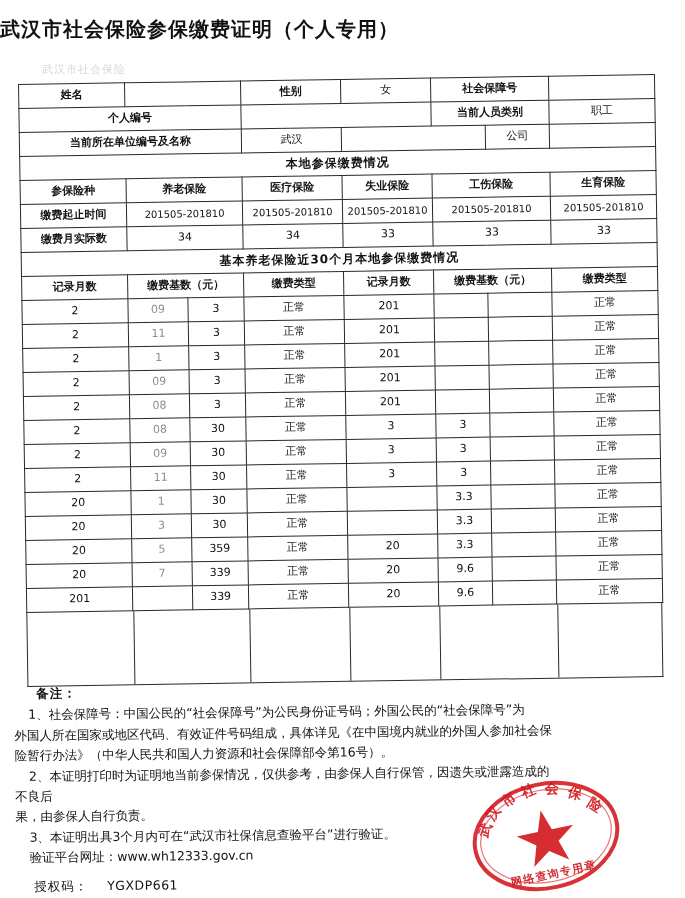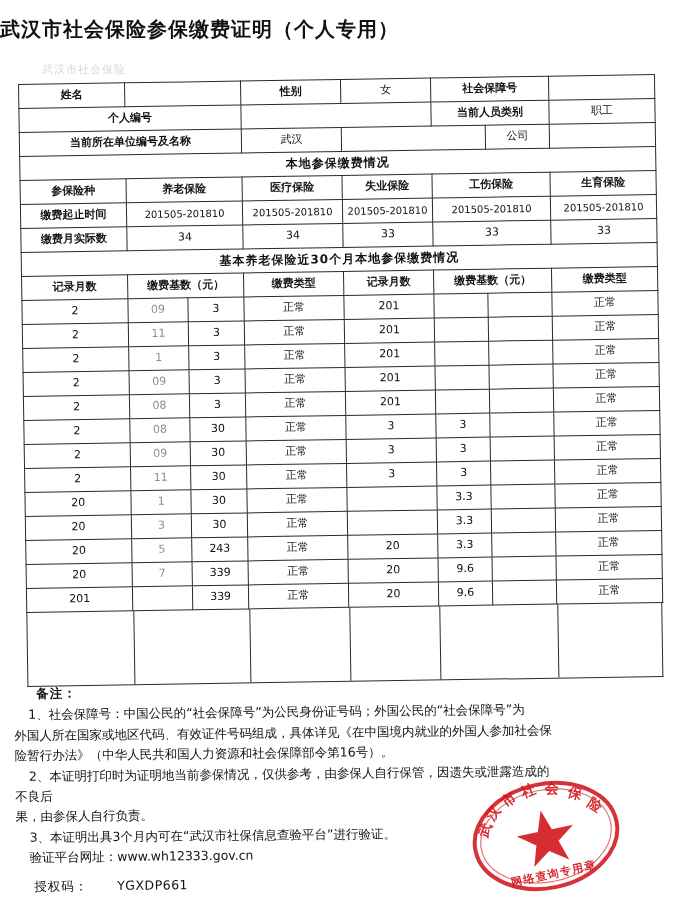--- a/index.html
+++ b/index.html
@@ -111,21 +111,21 @@
     text-indent: 0;
   }
   .notes p.ind { margin-left: 14px; }
   .notes p.hang { margin-left: 0px; }
   .auth {
     margin-left: 18px;
     margin-top: 10px;
     letter-spacing: 1px;
   }
   .auth .code {
-    margin-left: 24px;
+    margin-left: 14px;
     letter-spacing: 0.5px;
   }
   
   .seal {
     position: absolute;
     left: 458px;
     top: 762px;
     width: 176px;
     height: 120px;
     pointer-events: none;
@@ -314,21 +314,21 @@
         <td>30</td>
         <td>正常</td>
         <td></td>
         <td>3.3</td>
         <td></td>
         <td>正常</td>
       </tr>
       <tr>
         <td>20</td>
         <td class="faded">5</td>
-        <td>243</td>
+        <td>359</td>
         <td>正常</td>
         <td>20</td>
         <td>3.3</td>
         <td></td>
         <td>正常</td>
       </tr>
       <tr>
         <td>20</td>
         <td class="faded">7</td>
         <td>339</td>

